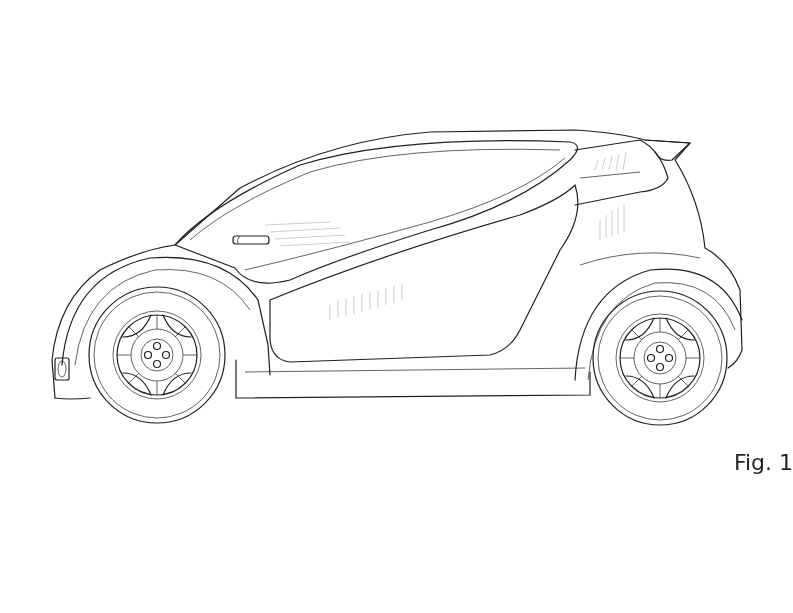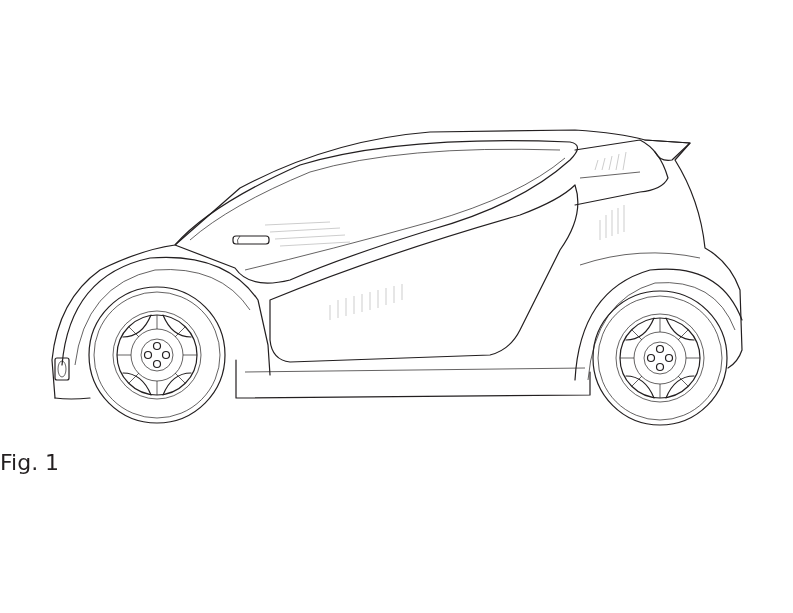--- a/index.html
+++ b/index.html
@@ -1,20 +1,20 @@
 <!DOCTYPE html>
 <html><head>
 <meta charset="utf-8">
 <style>
   html, body { margin: 0; padding: 0; background: #ffffff; }
   body { width: 793px; height: 613px; position: relative; overflow: hidden; }
   .drawing { position: absolute; left: 0; top: 0; width: 793px; height: 613px; }
   .caption {
     position: absolute; left: 0; width: 793px; top: 450px;
-    text-align: left; font-family: "DejaVu Sans", sans-serif;
+    text-align: right; font-family: "DejaVu Sans", sans-serif;
     font-size: 22px; color: #231f20;
   }
   svg .ln { fill: none; stroke: #231f20; stroke-width: 1.2; stroke-linejoin: round; stroke-linecap: round; }
   svg .thin { fill: none; stroke: #231f20; stroke-width: 0.7; }
   svg .hatch { fill: none; stroke: #9a9a9a; stroke-width: 0.5; }
 </style>
 </head>
 <body>
 
 <svg class="drawing" viewBox="0 0 793 613" xmlns="http://www.w3.org/2000/svg">

